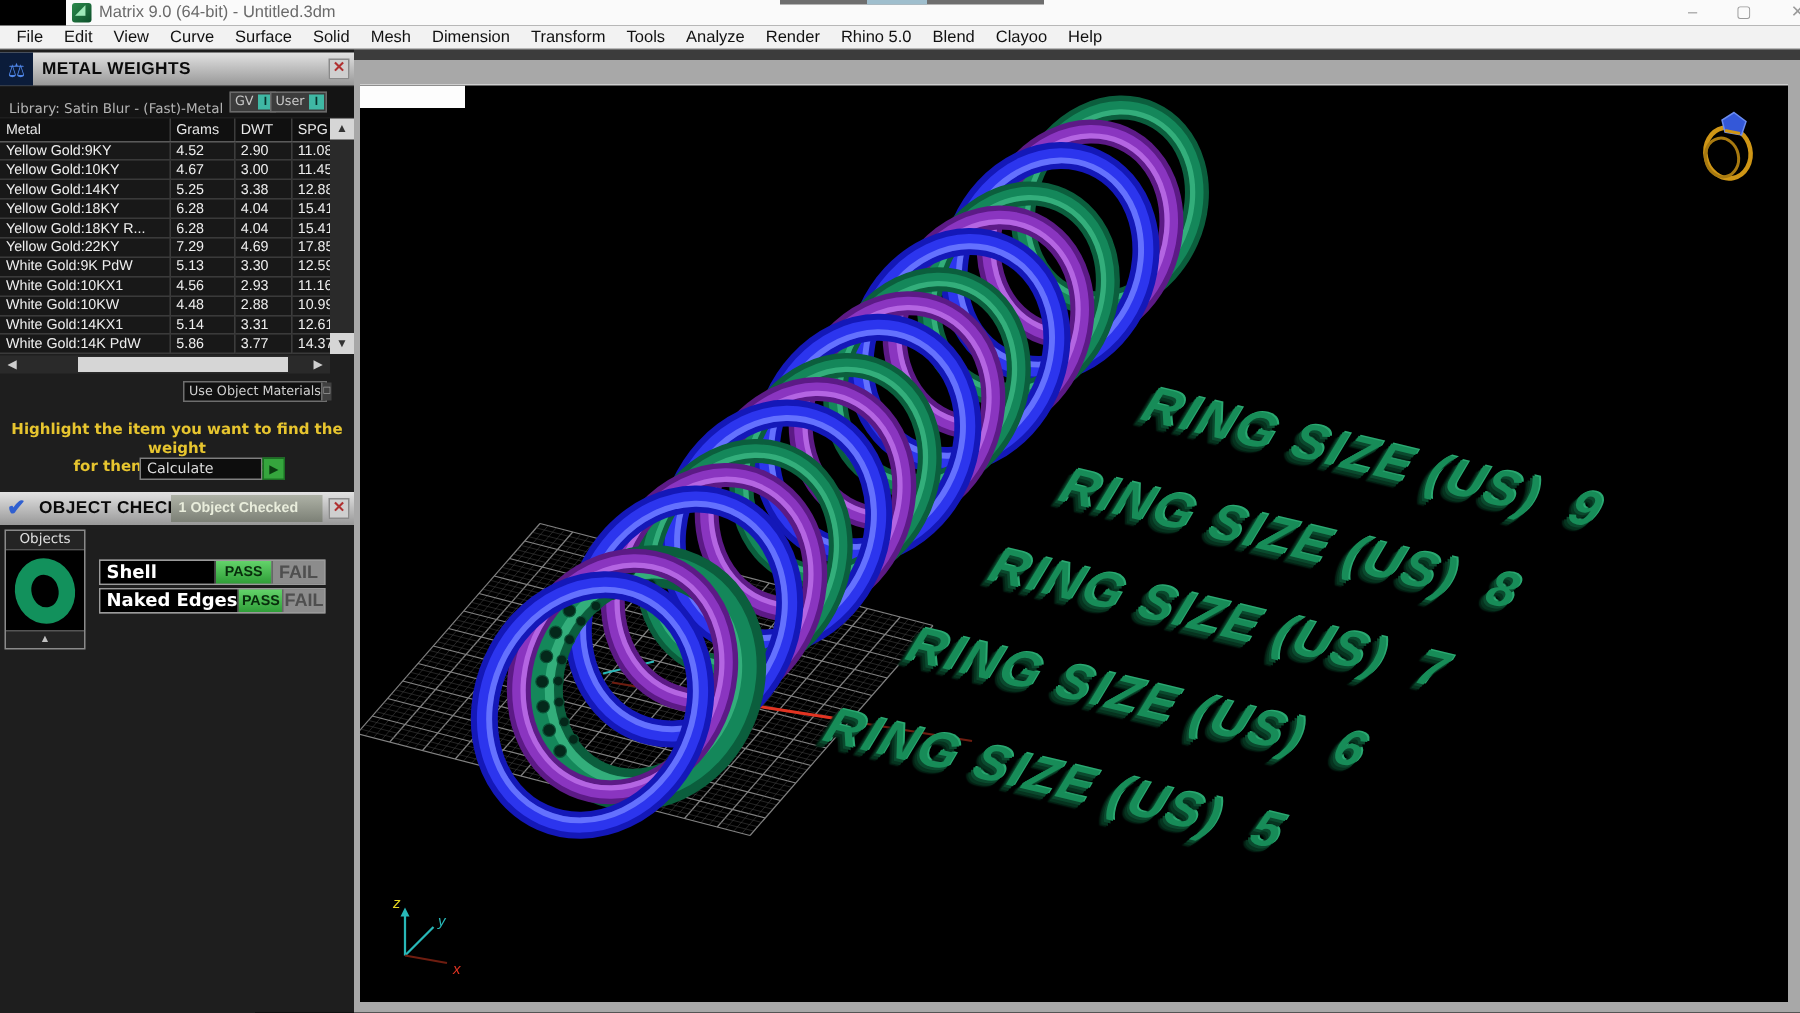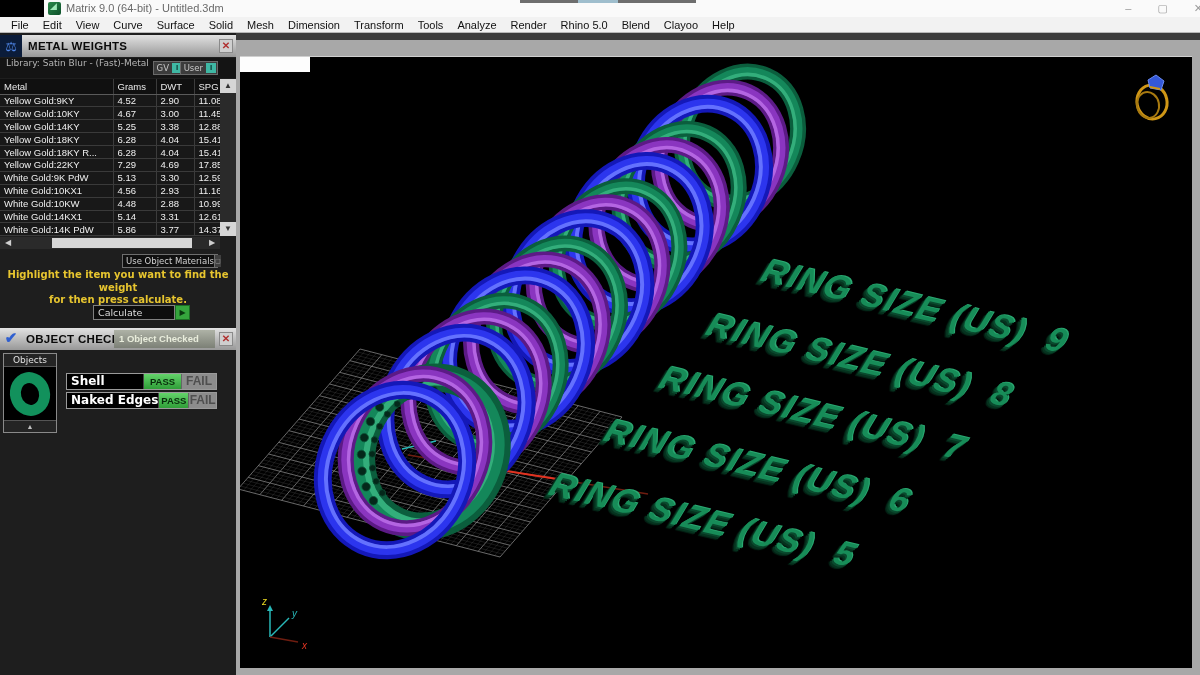--- a/index.html
+++ b/index.html
@@ -28,21 +28,21 @@
   .panel-header { position:absolute; left:0; width:236px; height:22px;
       background:linear-gradient(#e2e2e2,#989898); display:flex; align-items:center; }
   .panel-header .ph-title { font-size:11.5px; font-weight:bold; color:#0a0a0a; letter-spacing:.3px; }
   .ph-close { position:absolute; right:3px; top:4px; width:14px; height:14px; background:#cfcfcf;
       border:1px solid #8a8a8a; color:#b03030; font-size:10px; font-weight:bold; text-align:center; line-height:12px; }
   .balance-icon { width:22px; height:22px; background:#0b1c3a; display:flex; align-items:center; justify-content:center;
       color:#4f86e8; font-size:13px; }
   .check-icon { width:22px; height:20px; color:#2f5fd0; font-size:15px; font-weight:bold; text-align:center; }
 
   .mw-library { position:absolute; left:0; top:25px; width:236px; height:20px; background:#141414;
-      display:flex; align-items:flex-start; }
+      display:flex; align-items:flex-end; }
   .mw-library .lib-text { font-size:9px; color:#b4b4b4; margin-left:6px; font-family:"DejaVu Sans",sans-serif; }
   .toggle { position:absolute; top:3px; height:14px; background:#3c3c3c; border:1px solid #6a6a6a;
       display:flex; align-items:center; }
   .toggle .t-label { font-size:8.5px; color:#c8c8c8; padding:0 3px; font-family:"DejaVu Sans",sans-serif; }
   .toggle .t-ind { width:10px; height:10px; background:#3fb8a4; color:#07332c; font-size:8px; font-weight:bold;
       text-align:center; line-height:10px; margin-right:1px; }
   .toggle.gv { right:52px; } .toggle.user { right:18px; }
 
   .mw-table { position:absolute; left:0; top:46px; width:220px; }
   table.metals { width:220px; border-collapse:collapse; table-layout:fixed; font-family:Liberation Sans, sans-serif;padding-left:44px; }
@@ -61,21 +61,21 @@
       text-align:center; line-height:12px; }
   .hscroll .arr.lt{left:2px;} .hscroll .arr.rt{right:2px;}
   .hscroll .thumb { position:absolute; left:52px; top:1px; width:140px; height:10px; background:#d6d6d6; }
 
   .mat-dropdown { position:absolute; left:122px; top:221px; width:96px; height:14px; background:#101010;
       border:1px solid #6e6e6e; display:flex; align-items:center; }
   .mat-dropdown .dd-text { font-size:8.5px; color:#d0d0d0; margin-left:3px; flex:1; font-family:"DejaVu Sans",sans-serif; white-space:nowrap; }
   .mat-dropdown .dd-btn { width:11px; height:12px; background:#404040; border-left:1px solid #6e6e6e;
       color:#9a9a9a; font-size:7px; text-align:center; line-height:12px; }
 
-  .mw-instruction { position:absolute; left:0; top:236px; width:236px; text-align:center;
+  .mw-instruction { position:absolute; left:0; top:248px; width:236px; text-align:center;
       color:#e7c52f; font-size:10px; font-weight:bold; line-height:12.5px; font-family:"DejaVu Sans",sans-serif; }
   .calc-row { position:absolute; left:93px; top:272px; display:flex; }
   .calc-field { width:82px; height:15px; background:#0d0d0d; border:1px solid #808080; color:#dcdcdc;
       font-size:9.5px; line-height:13px; padding-left:4px; font-family:"DejaVu Sans",sans-serif; }
   .calc-go { width:15px; height:15px; background:#35a53d; border:1px solid #1c6e24; color:#0a3a10;
       font-size:8px; text-align:center; line-height:13px; }
 
   .oc-header { top:295px; }
   .oc-status { position:absolute; left:114px; top:2px; width:101px; height:18px;
       background:linear-gradient(#aeb2a6,#7c8076); color:#e9eddc; font-size:9.5px; font-weight:bold;

